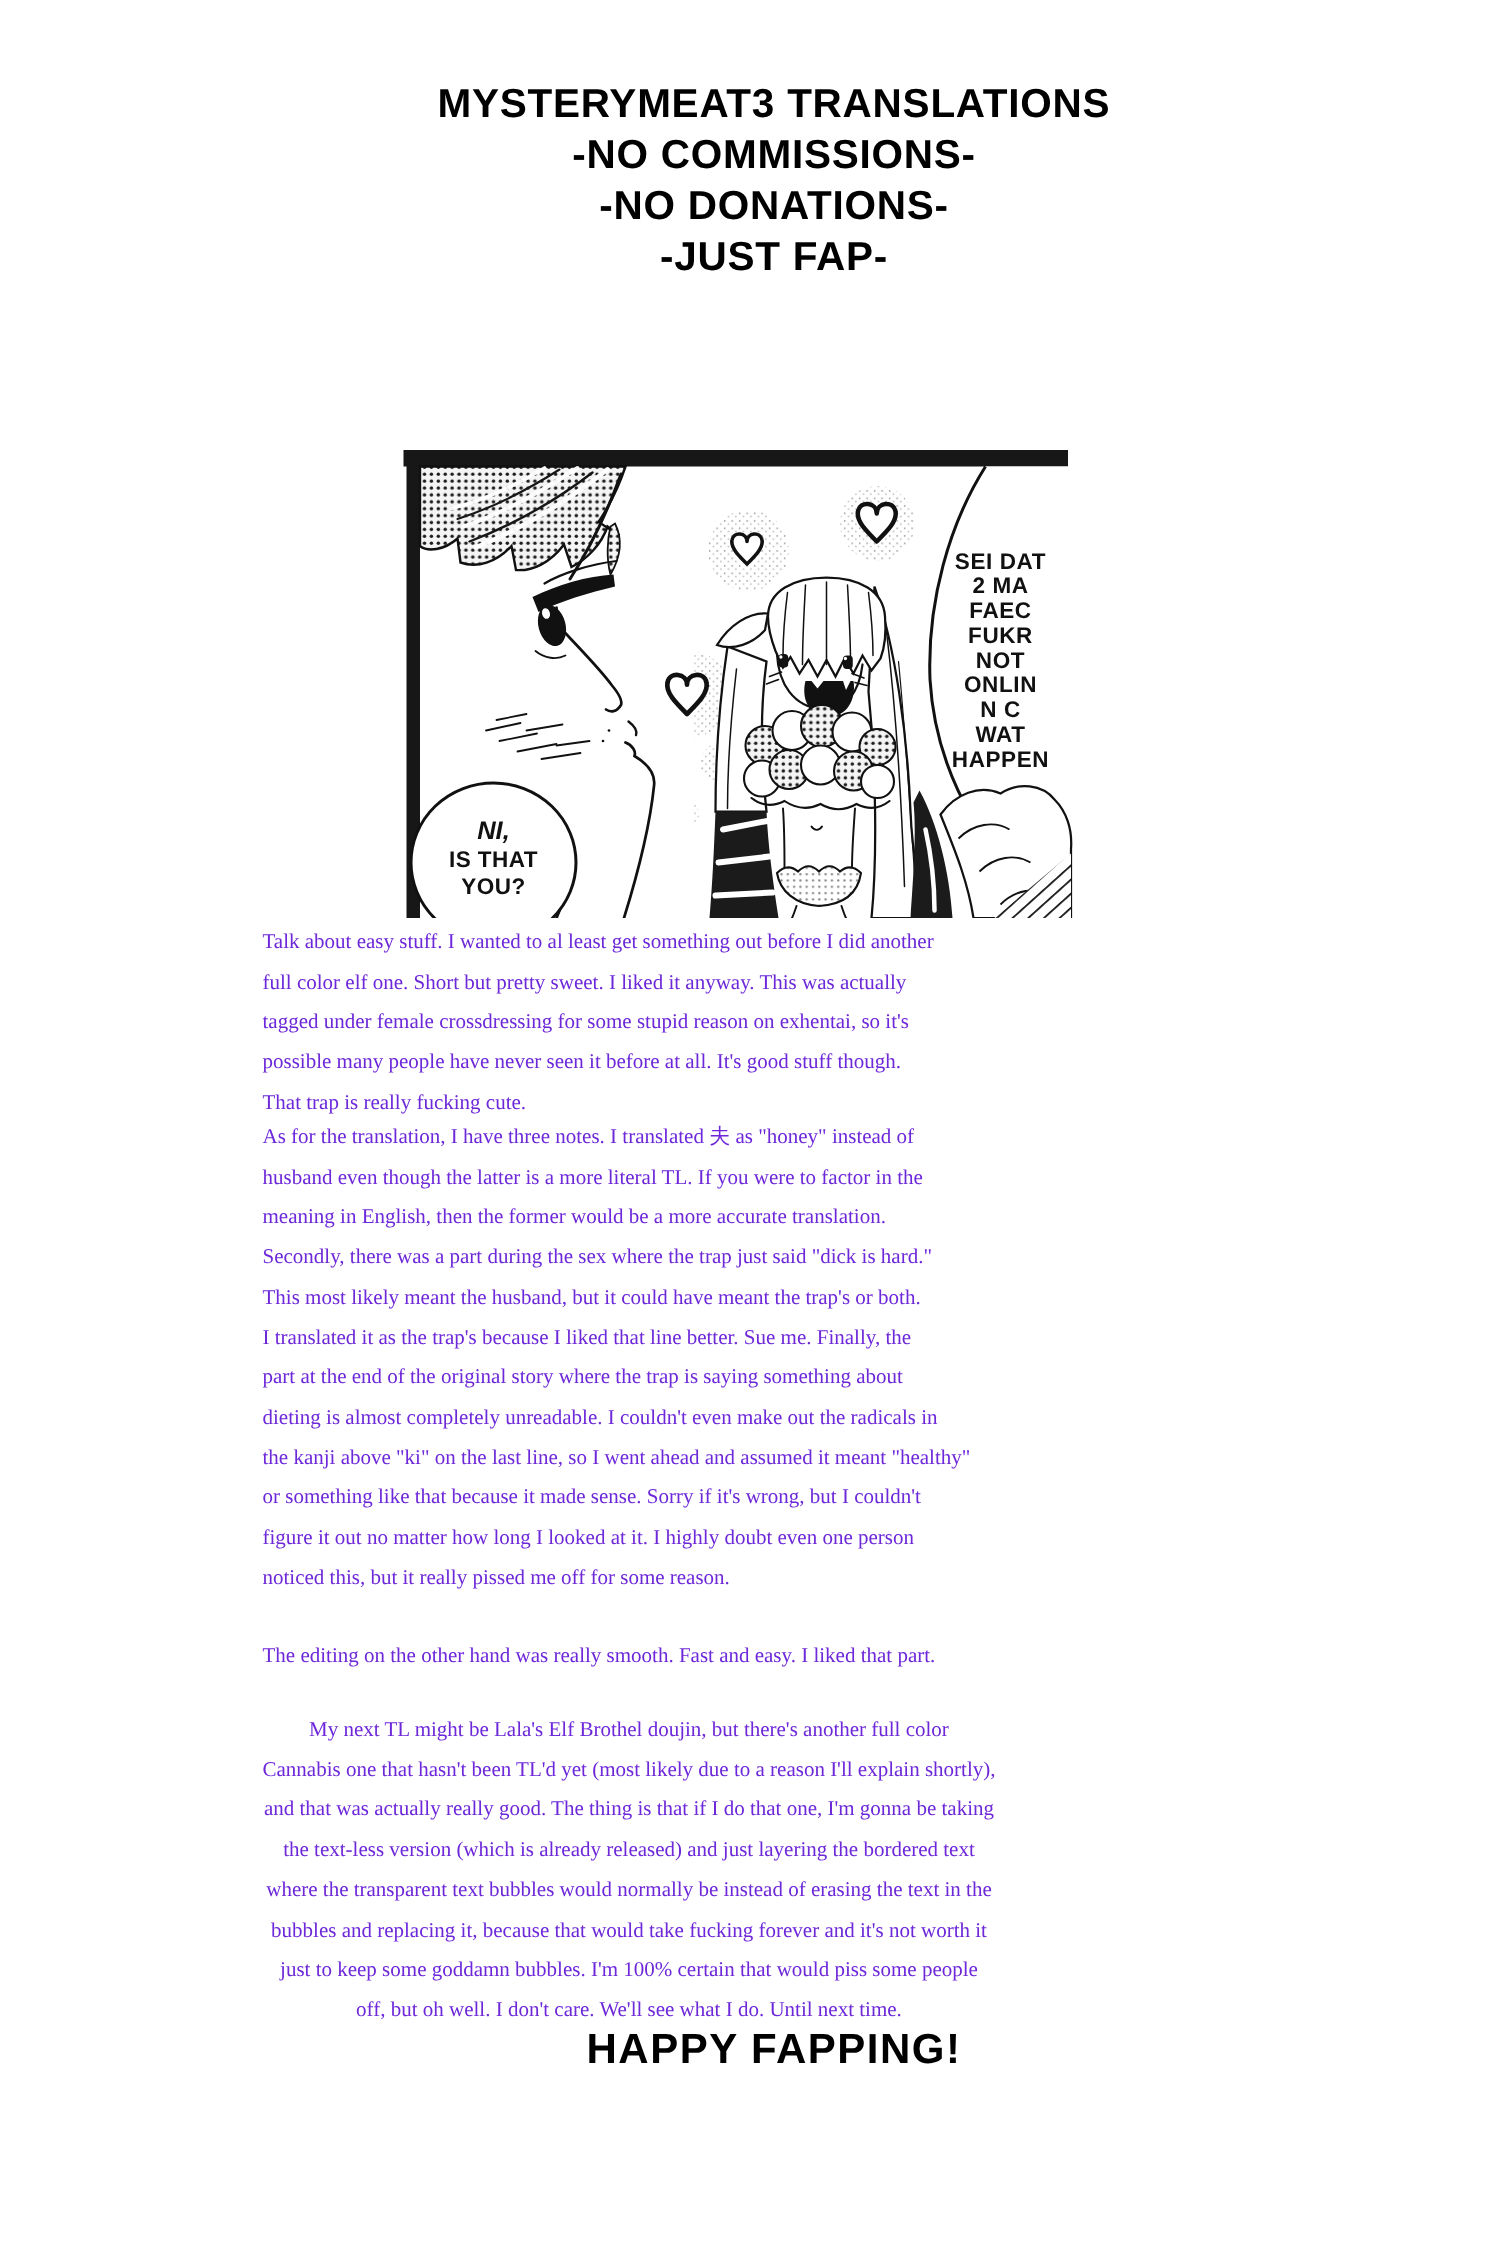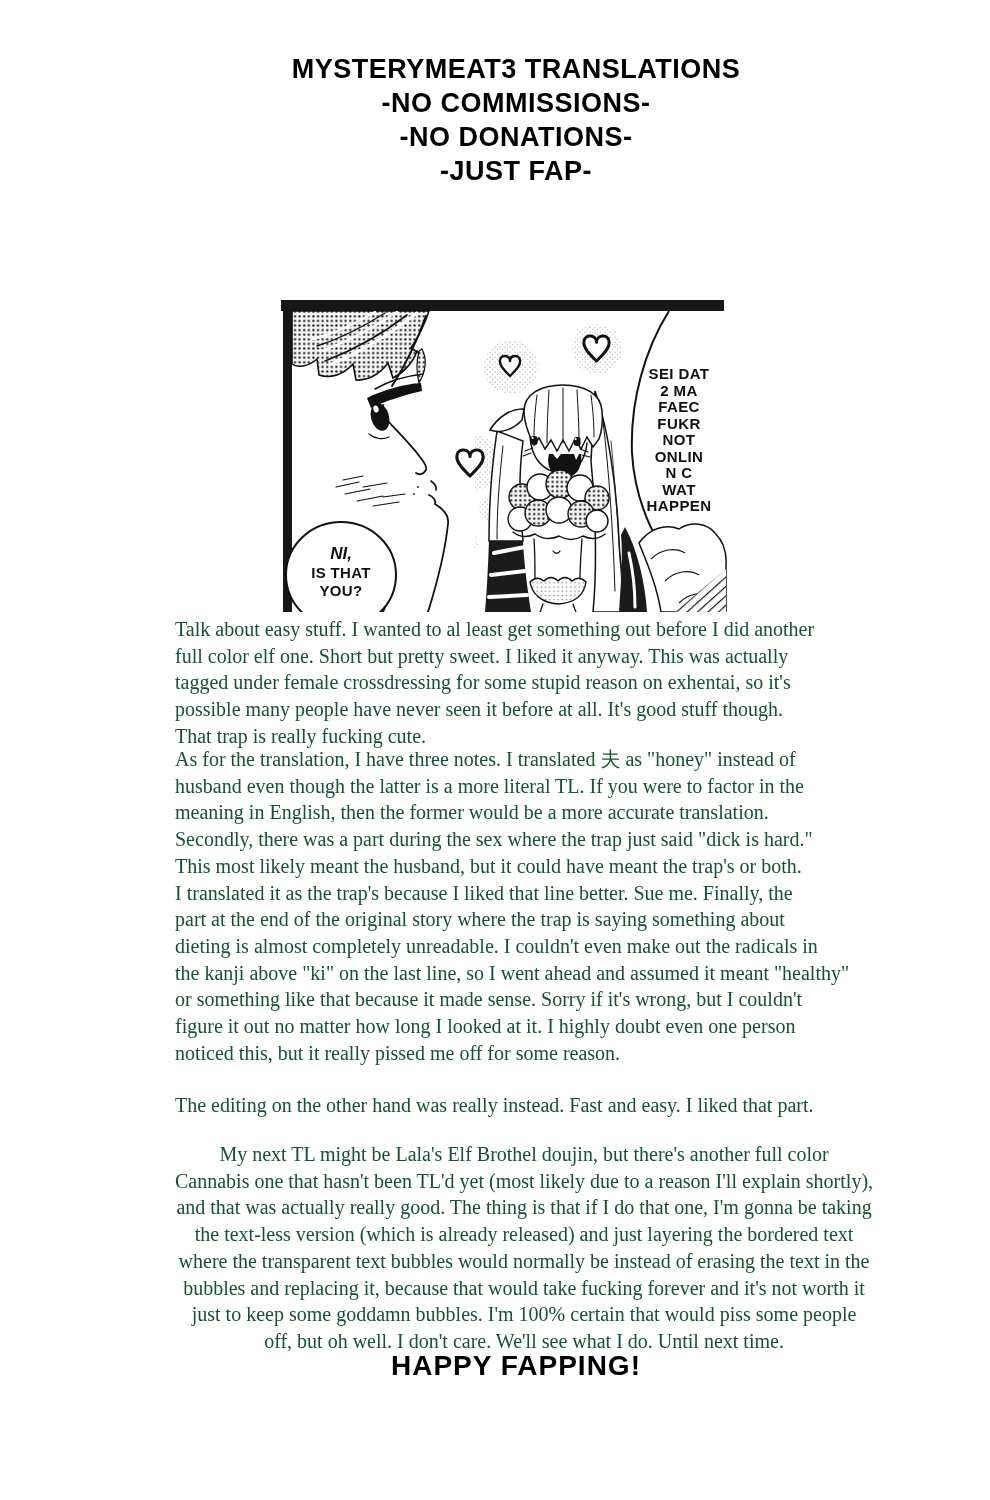--- a/index.html
+++ b/index.html
@@ -1,23 +1,23 @@
 <!DOCTYPE html>
 <html><head>
 <meta charset="utf-8">
 <style>
   html,body{margin:0;padding:0;background:#ffffff;}
   .page{position:relative;width:990px;height:1500px;background:#ffffff;overflow:hidden;
         font-family:"Liberation Sans",sans-serif;color:#000;}
   .title-block{position:absolute;top:52px;left:0;width:1032px;text-align:center;}
   .title-line{font-family:"Liberation Sans",sans-serif;font-weight:700;font-size:27px;
               line-height:34px;color:#000;letter-spacing:0.5px;}
-  .panel{position:absolute;left:279px;top:291px;width:456px;height:321px;}
-  .par{position:absolute;left:175px;font-family:"Liberation Serif",serif;font-size:20px;
-       line-height:26.7px;white-space:pre;color:#14532d;}
+  .panel{position:absolute;left:267px;top:291px;width:456px;height:321px;}
+  .par{position:absolute;left:175px;font-family:"Liberation Serif",serif;font-size:14px;
+       line-height:26.7px;white-space:pre;color:#6d28d9;}
   .p1{top:616px;}
   .p2{top:746px;}
   .p3{top:1092px;}
   .p4{top:1141px;text-align:center;}
   .footer-block{position:absolute;top:1349px;left:0;width:1032px;text-align:center;}
   .footer-line{font-weight:700;font-size:28px;line-height:34px;letter-spacing:1px;color:#000;}
   .mtext{font-family:"Liberation Sans",sans-serif;font-weight:700;fill:#111;}
   .rb{font-size:15px;letter-spacing:0.4px;}
   .lb{font-size:15px;letter-spacing:0.3px;}
   .lbi{font-size:17px;font-style:italic;}
@@ -230,21 +230,21 @@
 meaning in English, then the former would be a more accurate translation.
 Secondly, there was a part during the sex where the trap just said "dick is hard."
 This most likely meant the husband, but it could have meant the trap's or both.
 I translated it as the trap's because I liked that line better. Sue me. Finally, the
 part at the end of the original story where the trap is saying something about
 dieting is almost completely unreadable. I couldn't even make out the radicals in
 the kanji above "ki" on the last line, so I went ahead and assumed it meant "healthy"
 or something like that because it made sense. Sorry if it's wrong, but I couldn't
 figure it out no matter how long I looked at it. I highly doubt even one person
 noticed this, but it really pissed me off for some reason.</div>
-  <div class="par p3">The editing on the other hand was really instead. Fast and easy. I liked that part.</div>
+  <div class="par p3">The editing on the other hand was really smooth. Fast and easy. I liked that part.</div>
   <div class="par p4">My next TL might be Lala's Elf Brothel doujin, but there's another full color
 Cannabis one that hasn't been TL'd yet (most likely due to a reason I'll explain shortly),
 and that was actually really good. The thing is that if I do that one, I'm gonna be taking
 the text-less version (which is already released) and just layering the bordered text
 where the transparent text bubbles would normally be instead of erasing the text in the
 bubbles and replacing it, because that would take fucking forever and it's not worth it
 just to keep some goddamn bubbles. I'm 100% certain that would piss some people
 off, but oh well. I don't care. We'll see what I do. Until next time.</div>
 
   <div class="footer-block">

